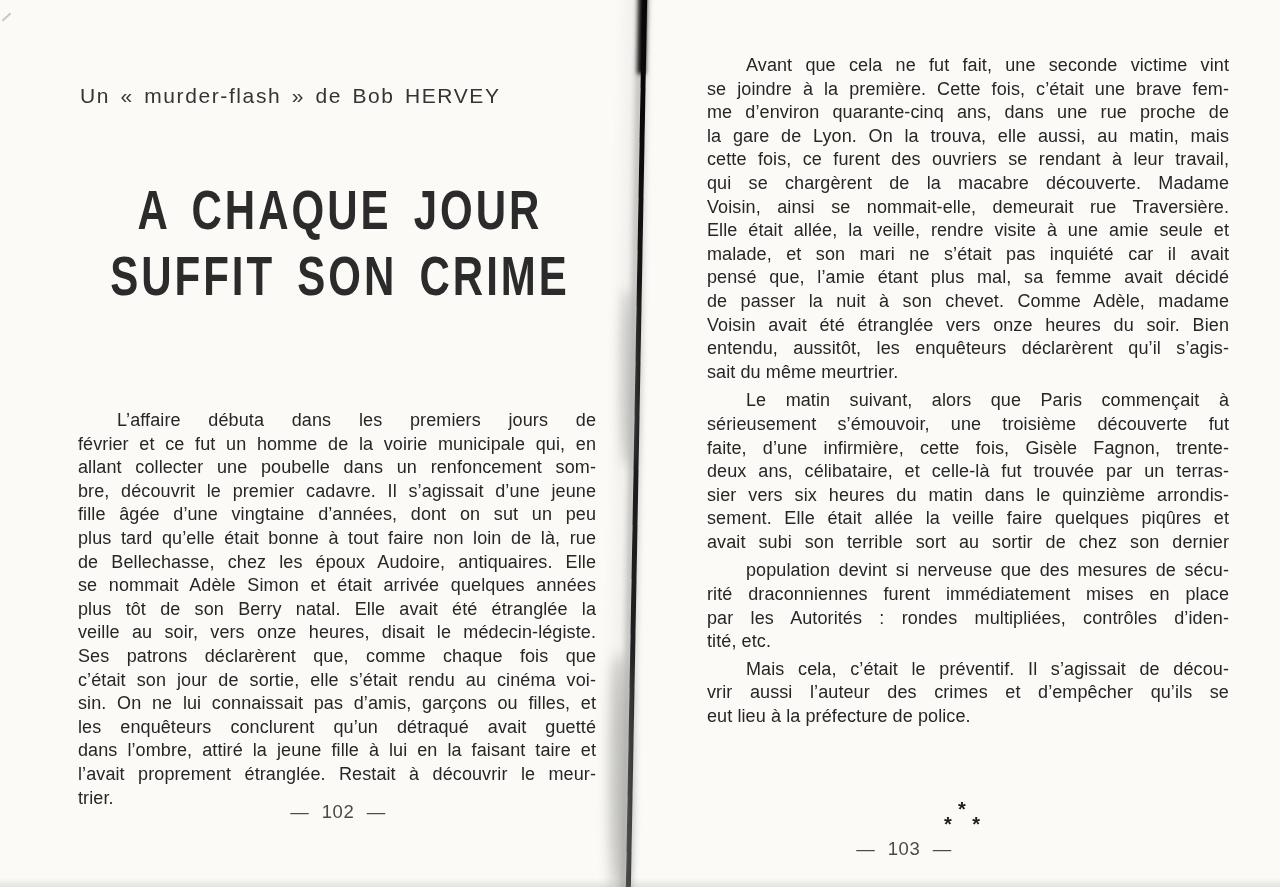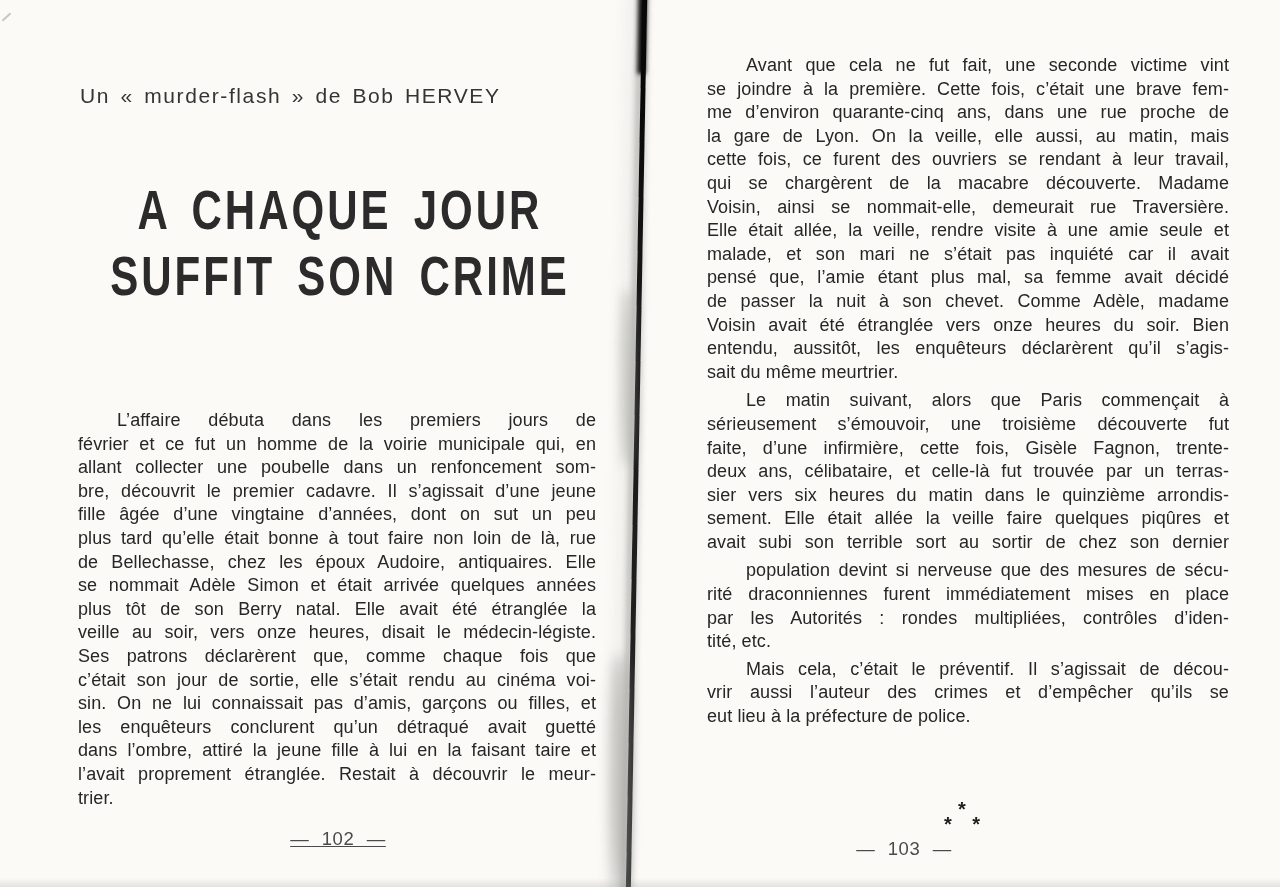--- a/index.html
+++ b/index.html
@@ -60,21 +60,21 @@
 
   .pagenum {
     position: absolute;
     width: 200px;
     text-align: center;
     font-size: 18.5px;
     letter-spacing: 0.5px;
     word-spacing: 7px;
     color: var(--muted-ink);
   }
-  .pagenum-left  { left: 238px; top: 828px; text-decoration: underline; }
+  .pagenum-left  { left: 238px; top: 801px; }
   .pagenum-right { left: 804px; top: 838px; }
 
   
   .right-col {
     position: absolute;
     left: 707px; top: 0;
     width: 522px;
     font-size: 18px;
     line-height: 23.6px;
     letter-spacing: 0.1px;
@@ -163,21 +163,21 @@
         <div class="bline last">trier.</div>
       </div>
     <div class="pagenum pagenum-left">— 102 —</div>
   </section>
 
   <section class="right-col">
     <div class="para para-1">
         <div class="bline">Avant que cela ne fut fait, une seconde victime vint</div>
         <div class="bline">se joindre à la première. Cette fois, c’était une brave fem-</div>
         <div class="bline">me d’environ quarante-cinq ans, dans une rue proche de</div>
-        <div class="bline">la gare de Lyon. On la veille, elle aussi, au matin, mais</div>
+        <div class="bline">la gare de Lyon. On la trouva, elle aussi, au matin, mais</div>
         <div class="bline">cette fois, ce furent des ouvriers se rendant à leur travail,</div>
         <div class="bline">qui se chargèrent de la macabre découverte. Madame</div>
         <div class="bline">Voisin, ainsi se nommait-elle, demeurait rue Traversière.</div>
         <div class="bline">Elle était allée, la veille, rendre visite à une amie seule et</div>
         <div class="bline">malade, et son mari ne s’était pas inquiété car il avait</div>
         <div class="bline">pensé que, l’amie étant plus mal, sa femme avait décidé</div>
         <div class="bline">de passer la nuit à son chevet. Comme Adèle, madame</div>
         <div class="bline">Voisin avait été étranglée vers onze heures du soir. Bien</div>
         <div class="bline">entendu, aussitôt, les enquêteurs déclarèrent qu’il s’agis-</div>
         <div class="bline last">sait du même meurtrier.</div>

